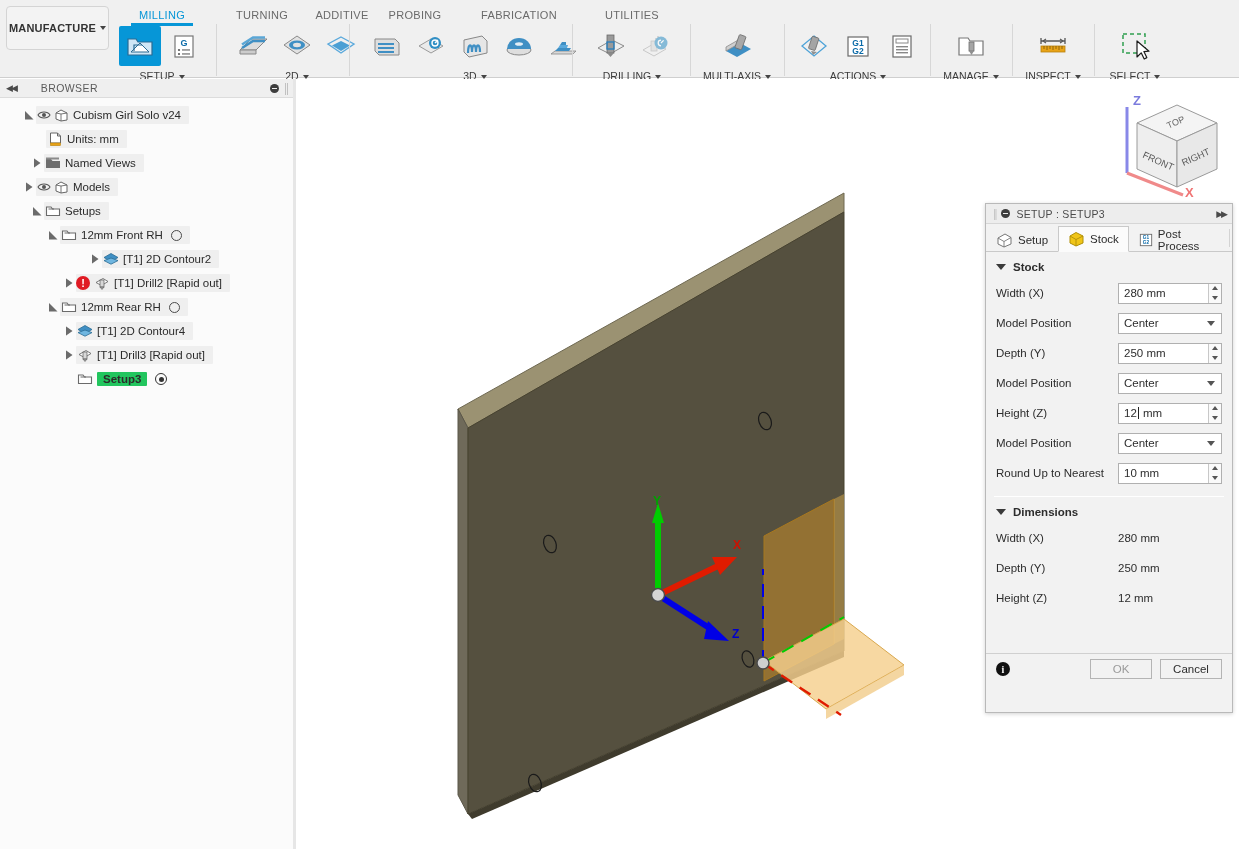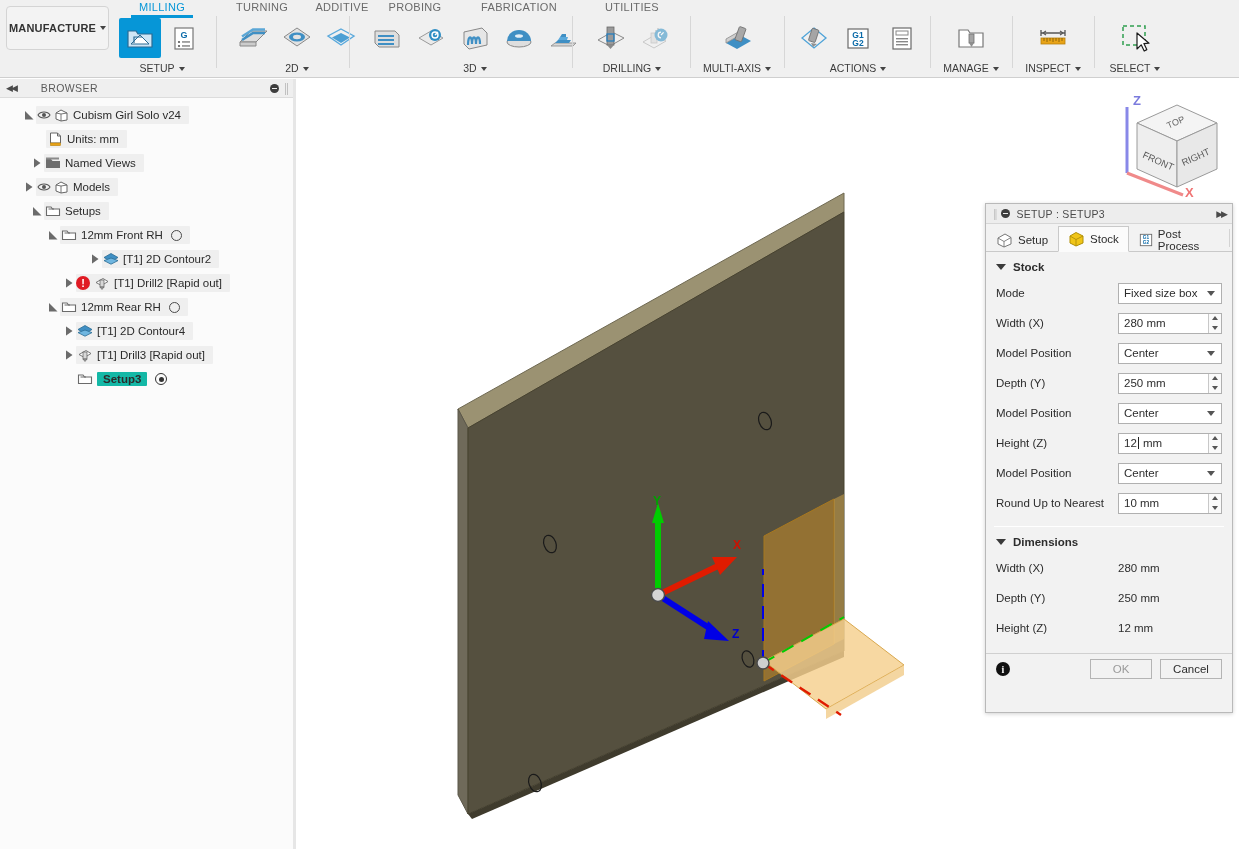--- a/index.html
+++ b/index.html
@@ -27,21 +27,21 @@
   }
   #manufacture-btn .lbl {
     font-size: 11px; font-weight: bold; color: #333; letter-spacing: .2px;
   }
   .caret-dn {
     display: inline-block; width: 0; height: 0;
     border-left: 3.5px solid transparent; border-right: 3.5px solid transparent;
     border-top: 4.5px solid #444; margin-left: 4px; vertical-align: middle;
   }
 
-  .tabstrip { position: absolute; left: 112px; top: 0; right: 0; height: 70px; }
+  .tabstrip { position: absolute; left: 112px; top: 8px; right: 0; height: 70px; }
   .ribgroup { position: absolute; top: 0; height: 78px; }
   .ribgroup .grp-title {
     position: absolute; top: 1px; left: 0; width: 100%;
     text-align: center; font-size: 11px; color: #6a6a6a; letter-spacing: .3px;
   }
   .ribgroup.active .grp-title { color: #0696d7; }
   .ribgroup.active .grp-underline {
     position: absolute; top: 15px; left: 50%; transform: translateX(-50%);
     width: 62px; height: 3px; background: #0696d7;
   }
@@ -102,21 +102,21 @@
   }
   .tw.open::before {
     content:""; width:9px;height:9px; background:#6b6b6b;
     clip-path: polygon(0 0, 0 100%, 100% 100%);
   }
   .eye {
     width: 16px; height: 18px; flex:none; display:inline-flex; align-items:center; justify-content:center;
   }
   .ticon { width: 18px; height: 18px; flex:none; display:inline-flex; align-items:center; justify-content:center; margin-right:3px;}
   .tlabel { white-space: nowrap; }
-  .tlabel.sel { background: #14b8a6; padding: 1px 6px; border-radius:1px; font-weight:bold; }
+  .tlabel.sel { background: #22c55e; padding: 1px 6px; border-radius:1px; font-weight:bold; }
   .circ-empty { width:11px;height:11px;border:1.4px solid #4a4a4a;border-radius:50%; margin-left:8px; flex:none;}
   .circ-dot { width:12px;height:12px;border:1.4px solid #333;border-radius:50%; margin-left:8px; position:relative; flex:none;}
   .circ-dot::after{content:"";position:absolute;left:2.6px;top:2.6px;width:5px;height:5px;background:#333;border-radius:50%;}
   .err-badge{width:14px;height:14px;border-radius:50%;background:#e01b24;color:#fff;font-size:11px;font-weight:bold;display:flex;align-items:center;justify-content:center;margin-right:3px;flex:none;line-height:1;}
 
   
   #viewport {
     position: absolute; left: 296px; top: 79px; width: 943px; height: 770px;
     background: #ffffff; overflow: hidden;
   }
@@ -714,29 +714,20 @@
       <div class="dtab-sep"></div>
     </div>
 
     <div id="dlg-body">
 
       <div class="sect-head">
         <span class="tri-dn"></span>
         <span>Stock</span>
       </div>
 
-      <div class="frow">
-        <span class="flabel">Mode</span>
-        <span class="fctl">
-          <span class="selbox">
-            <span>Fixed size box</span>
-            <span class="arr"></span>
-          </span>
-        </span>
-      </div>
 
       <div class="frow">
         <span class="flabel">Width (X)</span>
         <span class="fctl">
           <span class="spin">
             <span class="val">280 mm</span>
             <span class="btns">
                 <div class="up"></div>
                 <div class="dn"></div>
               </span>

